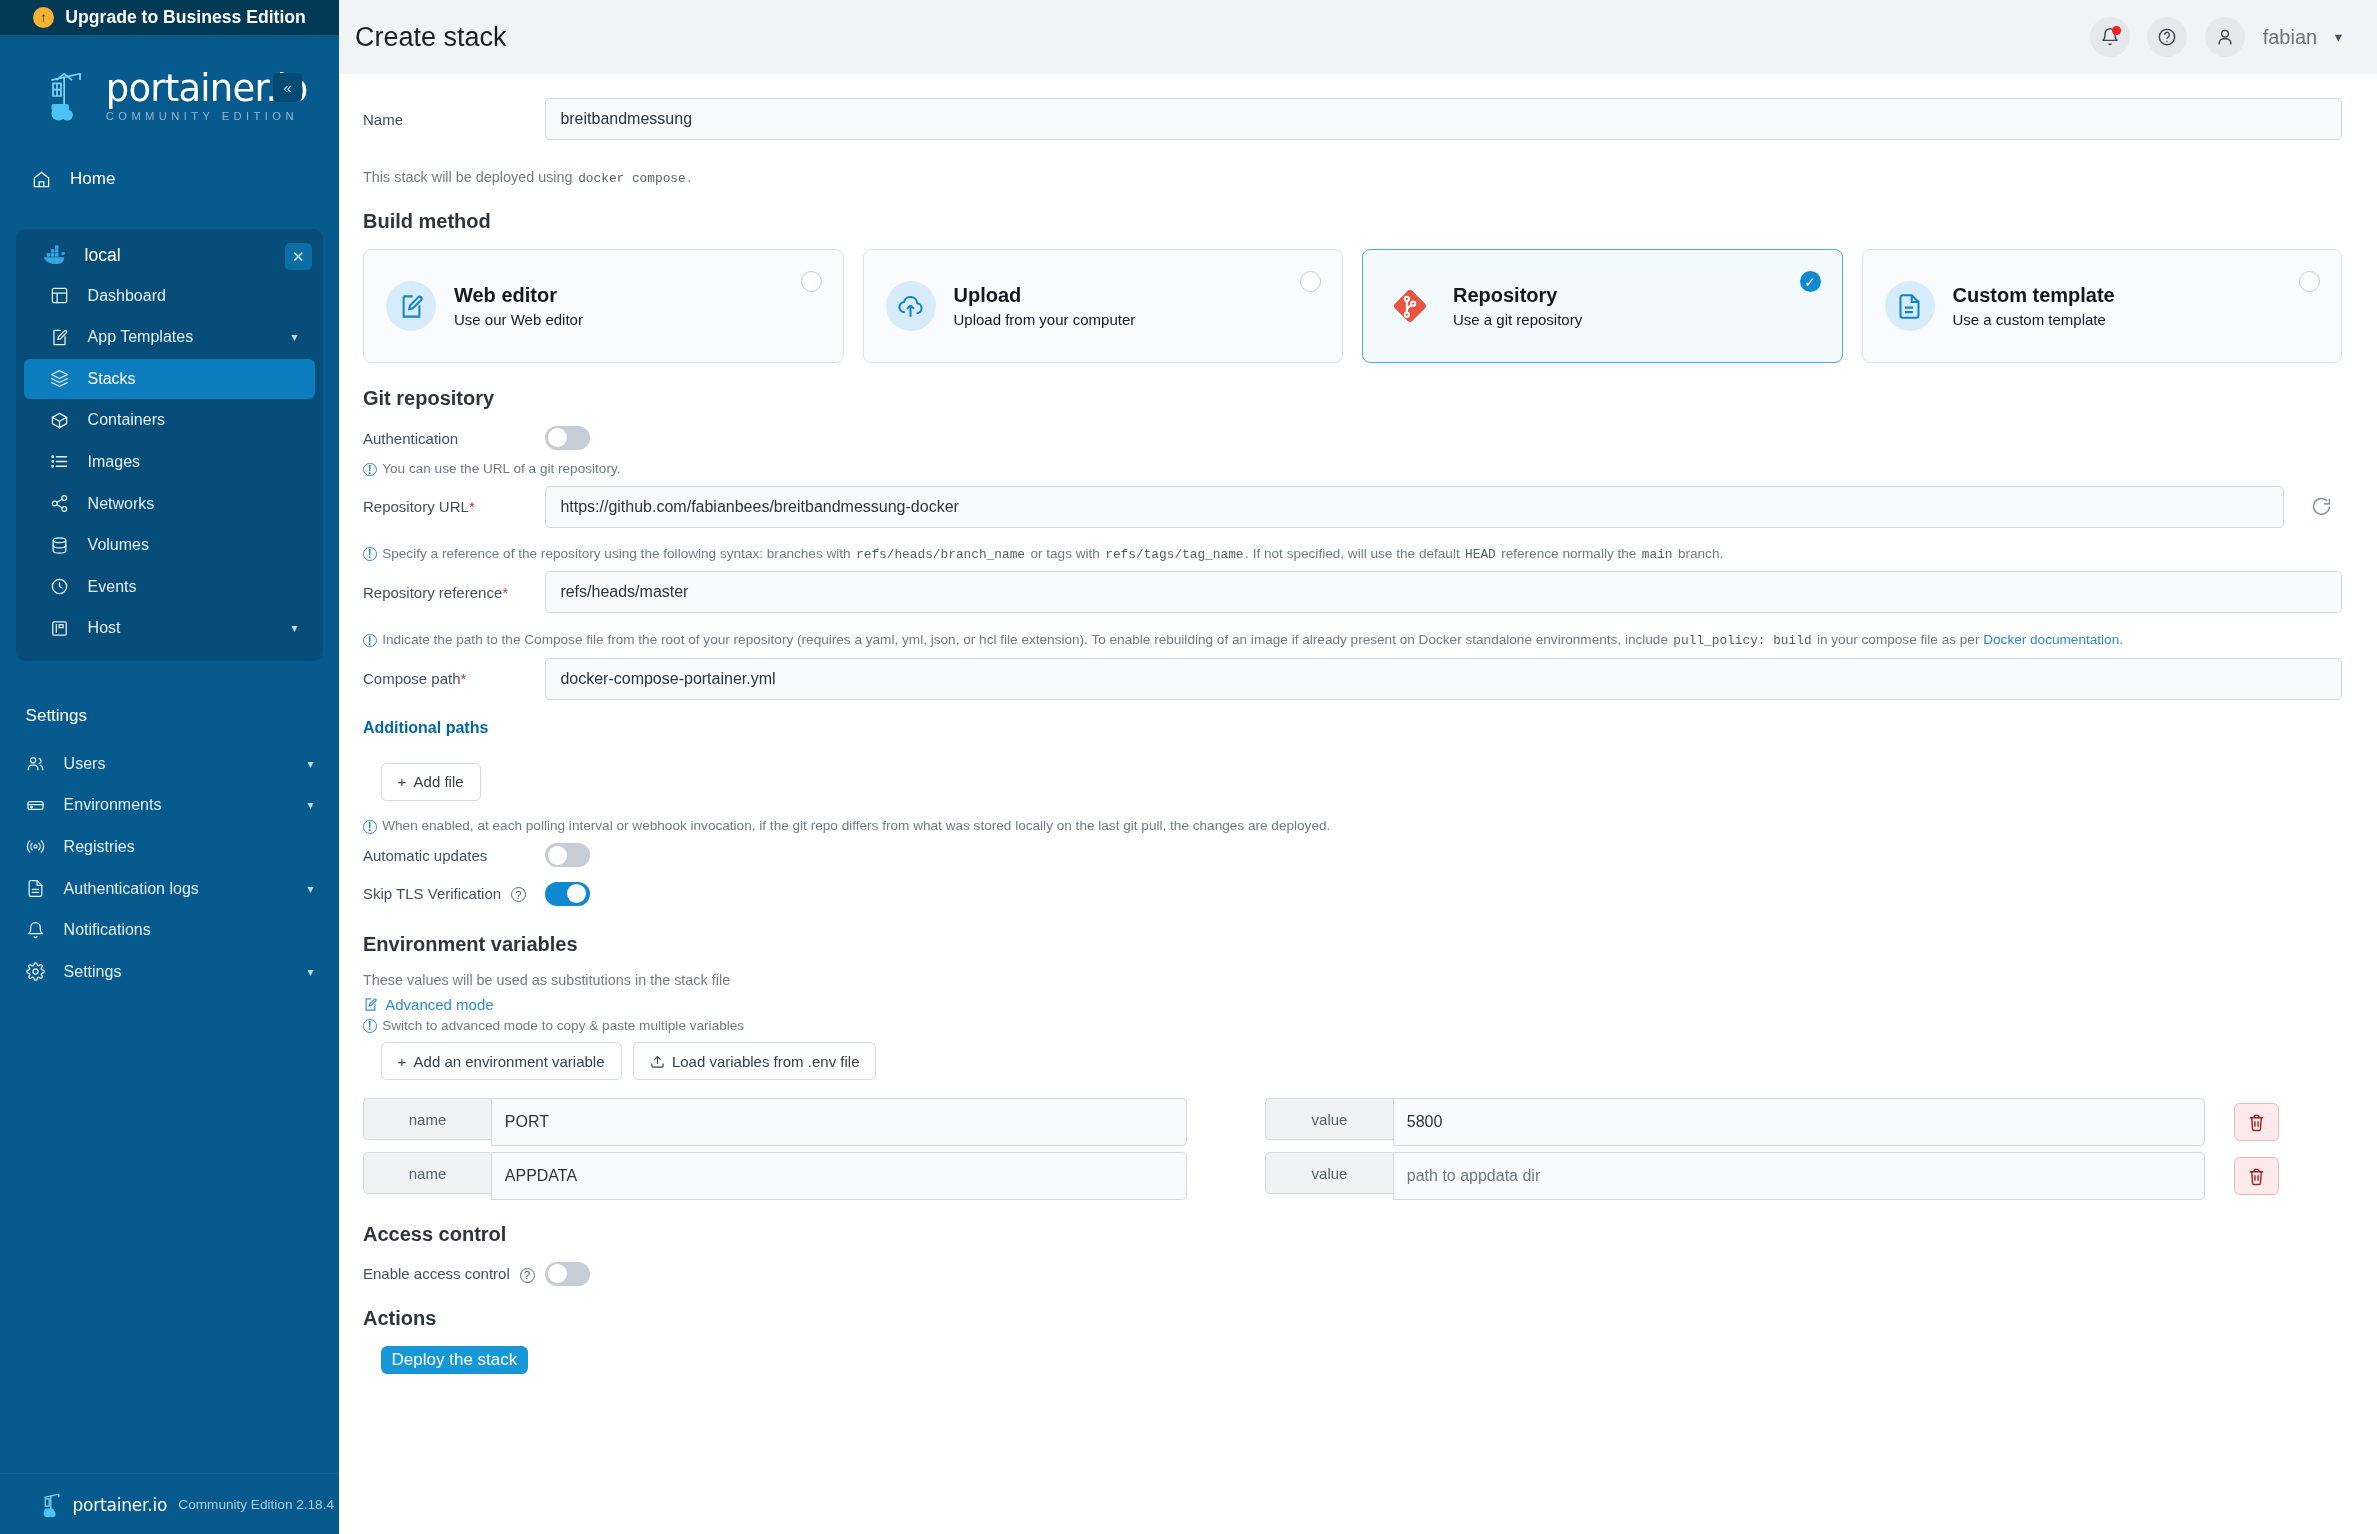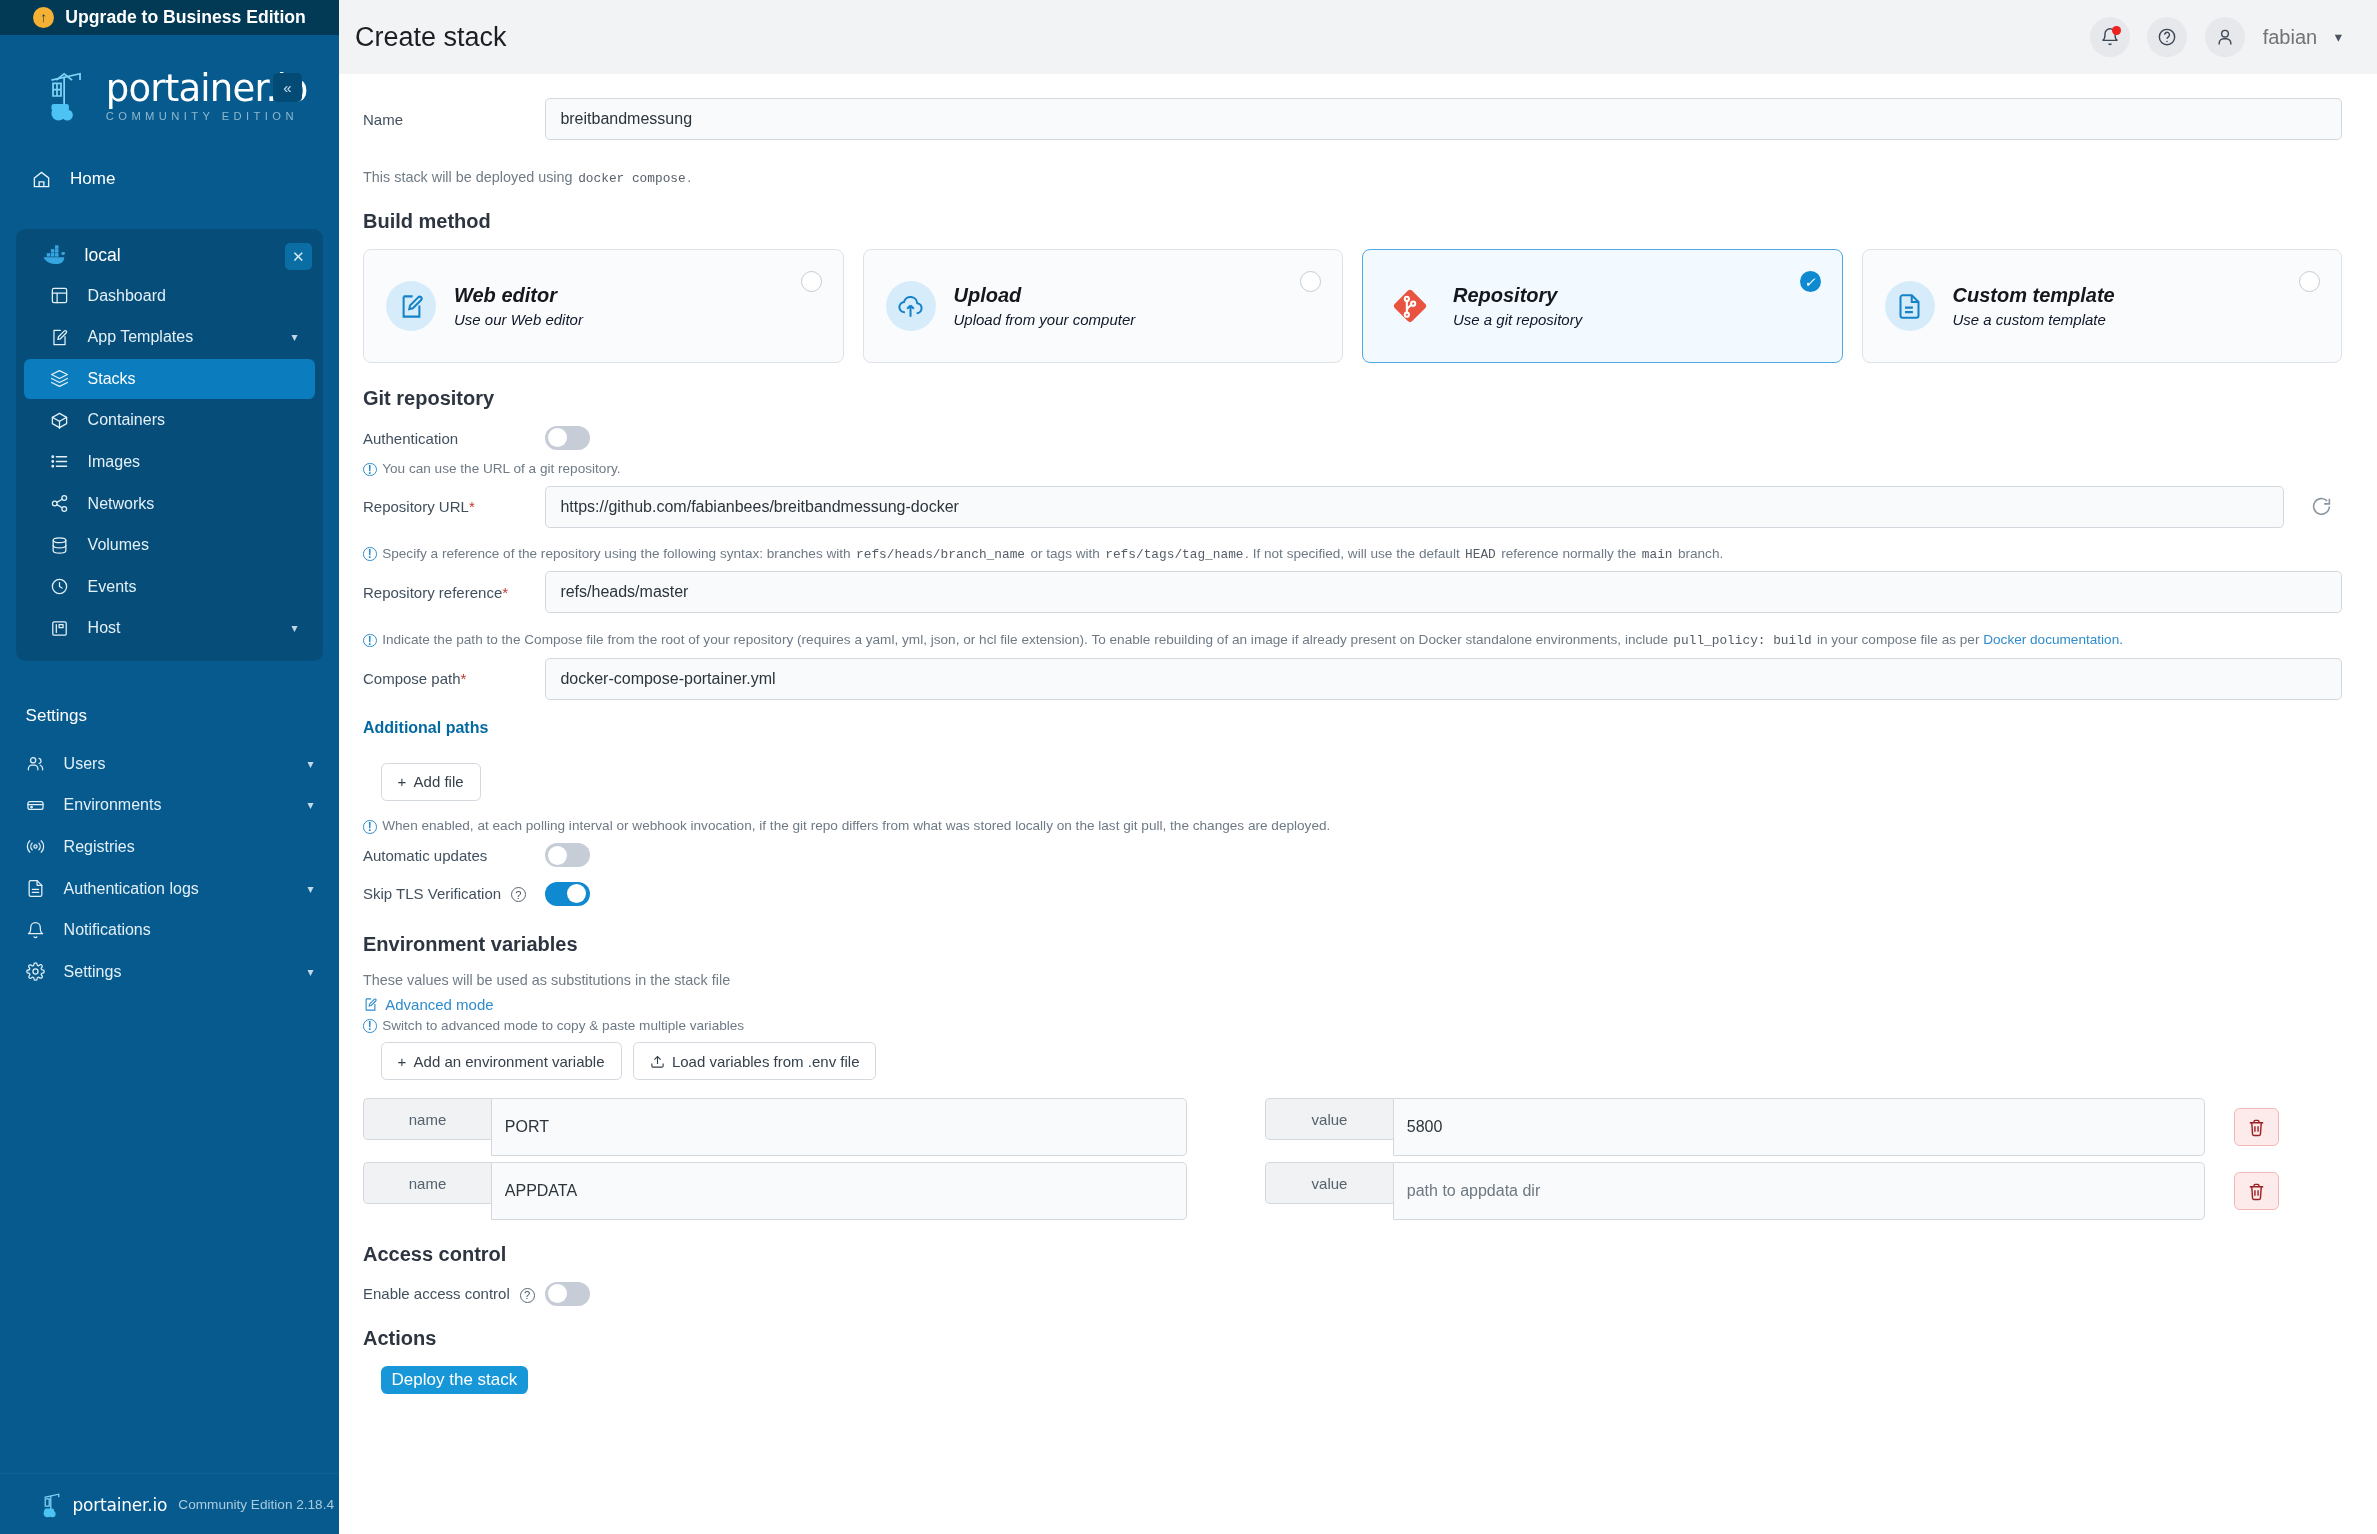--- a/index.html
+++ b/index.html
@@ -179,21 +179,21 @@
   .section-title {
     font-size: 20px; color: #2d3540; font-weight: bold;
     margin: 24px 0 16px 0;
   }
   .sub-section-title {
     font-size: 16px; color: #0369a1; font-weight: bold;
     margin: 19px 0 26px 0;
   }
 
   
-  .methods { display: flex; gap: 19px; font-style: italic; }
+  .methods { display: flex; gap: 19px; }
   .method-card {
     flex: 1; height: 114px;
     border: 0.8px solid #dfe3e8; border-radius: 8px;
     background: #fafbfc;
     display: flex; align-items: center;
     padding: 0 22.4px; gap: 17.6px;
     position: relative; cursor: pointer;
   }
   .method-card.selected {
     border: 1.2px solid #4fa9e3; background: #f3faff;
@@ -263,21 +263,21 @@
   .ig { display: flex; flex: 0 0 824px; }
   .ig.valgrp { flex: 0 0 984px; margin-left: 34px; padding-left: 44px; }
   .ig-addon {
     width: 128px; flex: 0 0 128px; height: 42px;
     border: 0.8px solid #d3d8de; border-right: none;
     border-radius: 4.8px 0 0 4.8px; background: #f0f2f4;
     display: flex; align-items: center; justify-content: center;
     font-size: 15px; color: #55616d;
   }
   .ig input {
-    flex: 1; height: 58px; border: 0.8px solid #d3d8de;
+    flex: 1; height: 48px; border: 0.8px solid #d3d8de;
     border-radius: 0 4.8px 4.8px 0; background: #f8fafb;
     padding: 0 12.8px; font-size: 16px; color: #2c343c; outline: none;
     font-family: "Liberation Sans", sans-serif;
   }
   .ig input::placeholder { color: #6d7883; }
   .del-btn {
     width: 45px; height: 38px; margin-left: 29px;
     border: 0.8px solid #f0b7b7; border-radius: 5.6px;
     background: #fdeaea; color: #9c2020;
     display: flex; align-items: center; justify-content: center;

